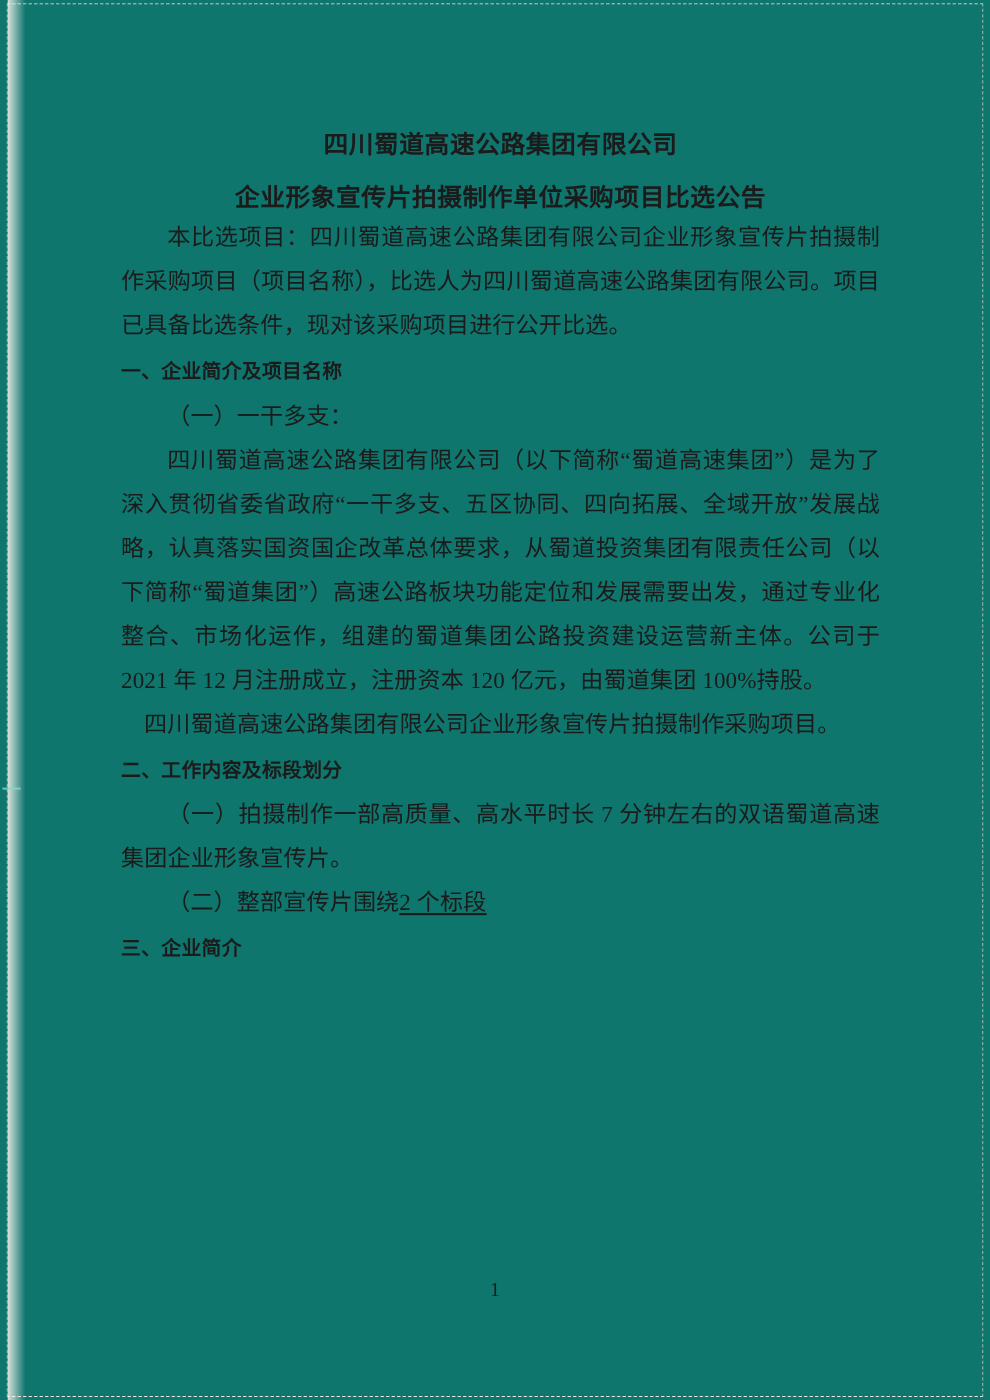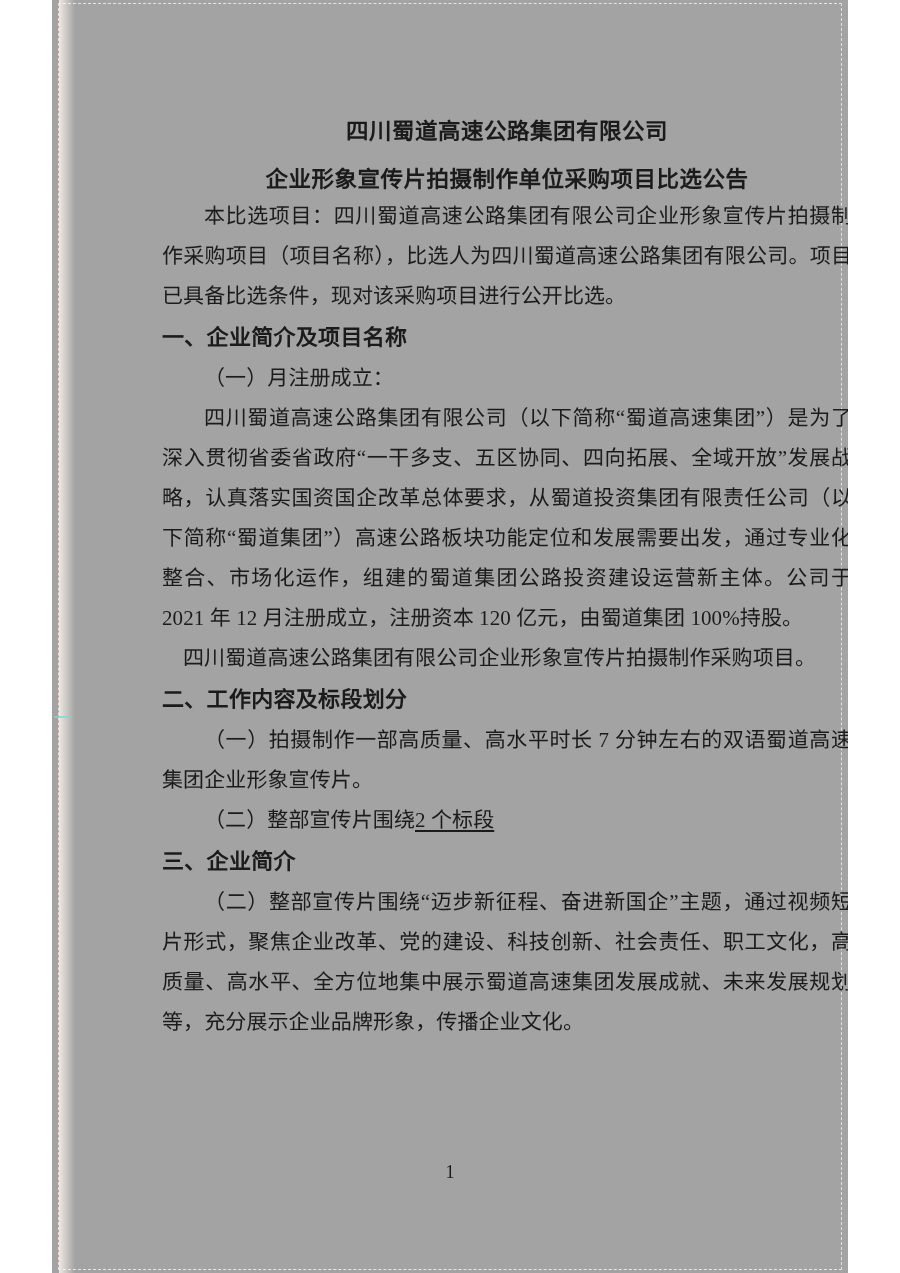--- a/index.html
+++ b/index.html
@@ -8,24 +8,24 @@
     padding: 0;
     background: #ffffff;
   }
   body {
     font-family: "Liberation Serif", "DejaVu Serif", serif;
     color: #1b1b1b;
   }
 
   .page {
     position: relative;
-    width: 796px;
+    width: 900px;
     height: 1273px;
     margin: 0 auto;
-    background: #a3a3a3;
+    background: #0f766e;
     box-sizing: border-box;
     overflow: hidden;
   }
 
   
   .scan-frame {
     position: absolute;
     left: 6px;
     top: 3px;
     right: 6px;
@@ -84,21 +84,21 @@
     text-justify: inter-ideograph;
     letter-spacing: .1px;
   }
   p.indent2 { text-indent: 2em; }
   p.indent1 { text-indent: 1em; }
 
   p.gap-sm { margin-top: 2px; }
 
   
   h2.section {
-    font-size: 22px;
+    font-size: 18px;
     font-weight: bold;
     line-height: 40px;
     margin: 2px 0 0 0;
     letter-spacing: .3px;
   }
 
   .ul { text-decoration: underline; text-underline-offset: 3px; }
 
   
   .page-number {
@@ -122,36 +122,35 @@
 
   <div class="content">
 
     <div class="doc-title title-1">四川蜀道高速公路集团有限公司</div>
     <div class="doc-title title-2">企业形象宣传片拍摄制作单位采购项目比选公告</div>
 
     <p class="body indent2 gap-sm">本比选项目：四川蜀道高速公路集团有限公司企业形象宣传片拍摄制作采购项目（项目名称），比选人为四川蜀道高速公路集团有限公司。项目已具备比选条件，现对该采购项目进行公开比选。</p>
 
     <h2 class="section">一、企业简介及项目名称</h2>
 
-    <p class="body indent2">（一）月注册成立：</p>
+    <p class="body indent2">（一）一干多支：</p>
 
     <p class="body indent2">四川蜀道高速公路集团有限公司（以下简称“蜀道高速集团”）是为了深入贯彻省委省政府“一干多支、五区协同、四向拓展、全域开放”发展战略，认真落实国资国企改革总体要求，从蜀道投资集团有限责任公司（以下简称“蜀道集团”）高速公路板块功能定位和发展需要出发，通过专业化整合、市场化运作，组建的蜀道集团公路投资建设运营新主体。公司于 2021 年 12 月注册成立，注册资本 120 亿元，由蜀道集团 100%持股。</p>
 
 
     <p class="body indent1">四川蜀道高速公路集团有限公司企业形象宣传片拍摄制作采购项目。</p>
 
     <h2 class="section">二、工作内容及标段划分</h2>
 
     <p class="body indent2">（一）拍摄制作一部高质量、高水平时长 7 分钟左右的双语蜀道高速集团企业形象宣传片。</p>
 
     <p class="body indent2"><span>（二）整部宣传片围绕</span><span class="ul">2 个标段</span></p>
 
     <h2 class="section">三、企业简介</h2>
 
 
-    <p class="body indent2">（二）整部宣传片围绕“迈步新征程、奋进新国企”主题，通过视频短片形式，聚焦企业改革、党的建设、科技创新、社会责任、职工文化，高质量、高水平、全方位地集中展示蜀道高速集团发展成就、未来发展规划等，充分展示企业品牌形象，传播企业文化。</p>
 
 
   </div>
 
   <div class="page-number">1</div>
 
 </div>
 
 </body></html>

